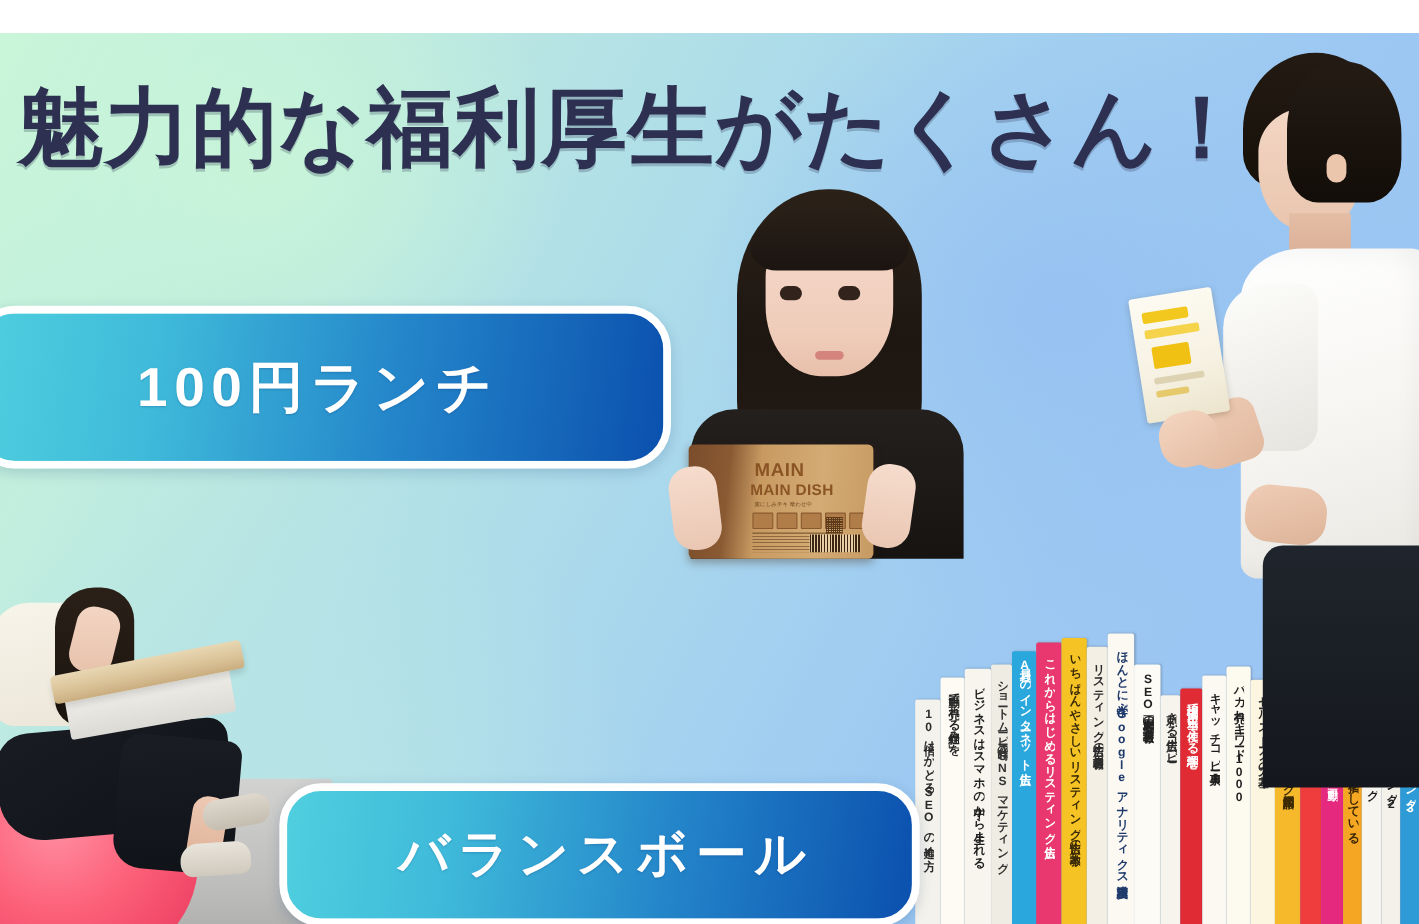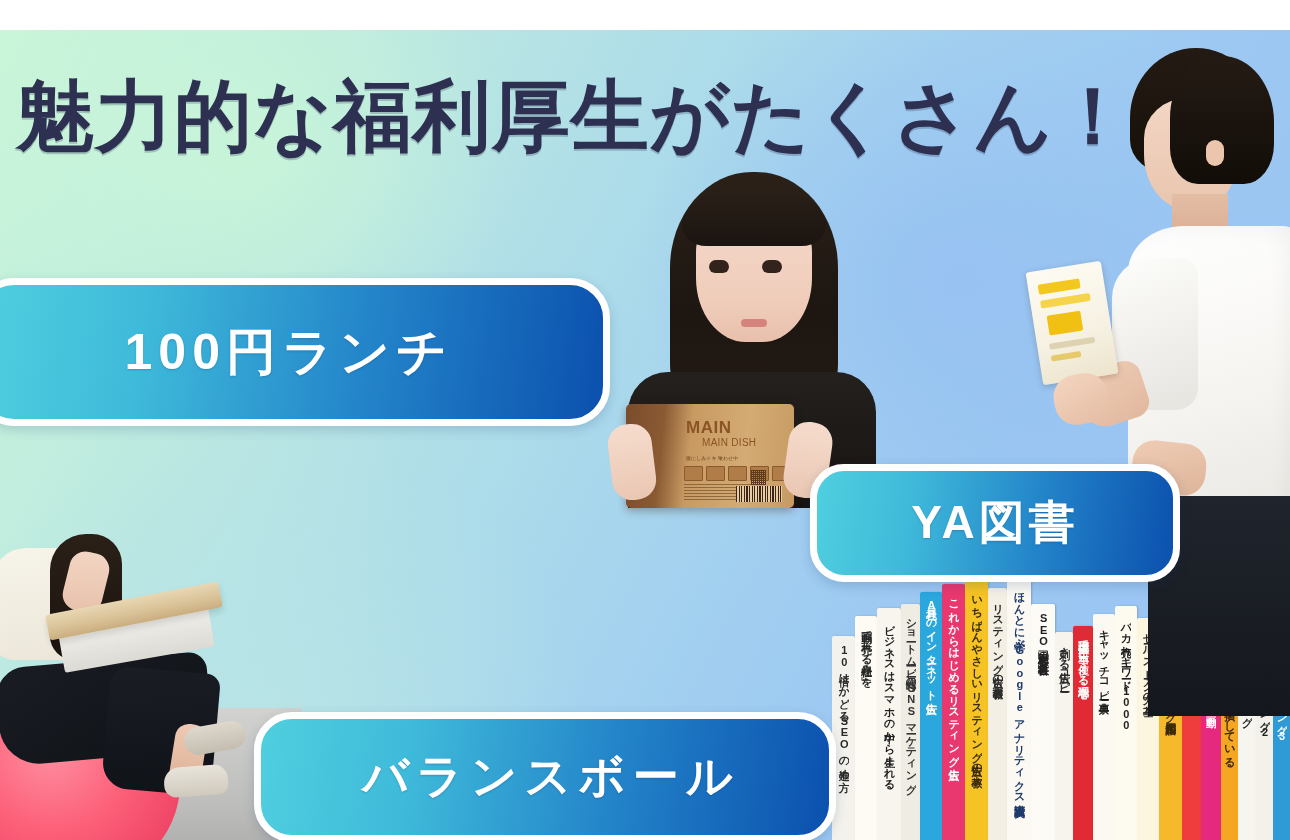--- a/index.html
+++ b/index.html
@@ -230,22 +230,22 @@
     overflow: hidden;
   }
   #photo-bento .pkg .pk-t1 {
     position: absolute;
     left: 60px; top: 14px;
     font-size: 17px; font-weight: 800;
     color: #8a5424; letter-spacing: 0.5px;
   }
   #photo-bento .pkg .pk-t2 {
     position: absolute;
-    left: 76px; top: 33px;
-    font-size: 10px; font-weight: 400;
+    left: 56px; top: 33px;
+    font-size: 14px; font-weight: 700;
     color: #8a5424; letter-spacing: 0.3px;
   }
   #photo-bento .pkg .pk-sub {
     position: absolute;
     left: 60px; top: 51px;
     font-size: 5px; color: #6d451f;
   }
   #photo-bento .pkg .nutri {
     position: absolute; left: 58px; top: 62px;
     display: flex; gap: 3px;
@@ -678,21 +678,18 @@
         <span class="spine-title">戦略思考トレーニング3</span>
         <span class="foot"></span>
       </div>
     </div>
 
   <div class="pill" id="pill-lunch">
     <span class="pill-label">100円ランチ</span>
   </div>
 
 
-  <div class="pill" id="pill-ya">
-    <span class="pill-label">YA図書</span>
-  </div>
 
   <div class="pill" id="pill-ball">
     <span class="pill-label">バランスボール</span>
   </div>
 
 </div>
 
 </body></html>

